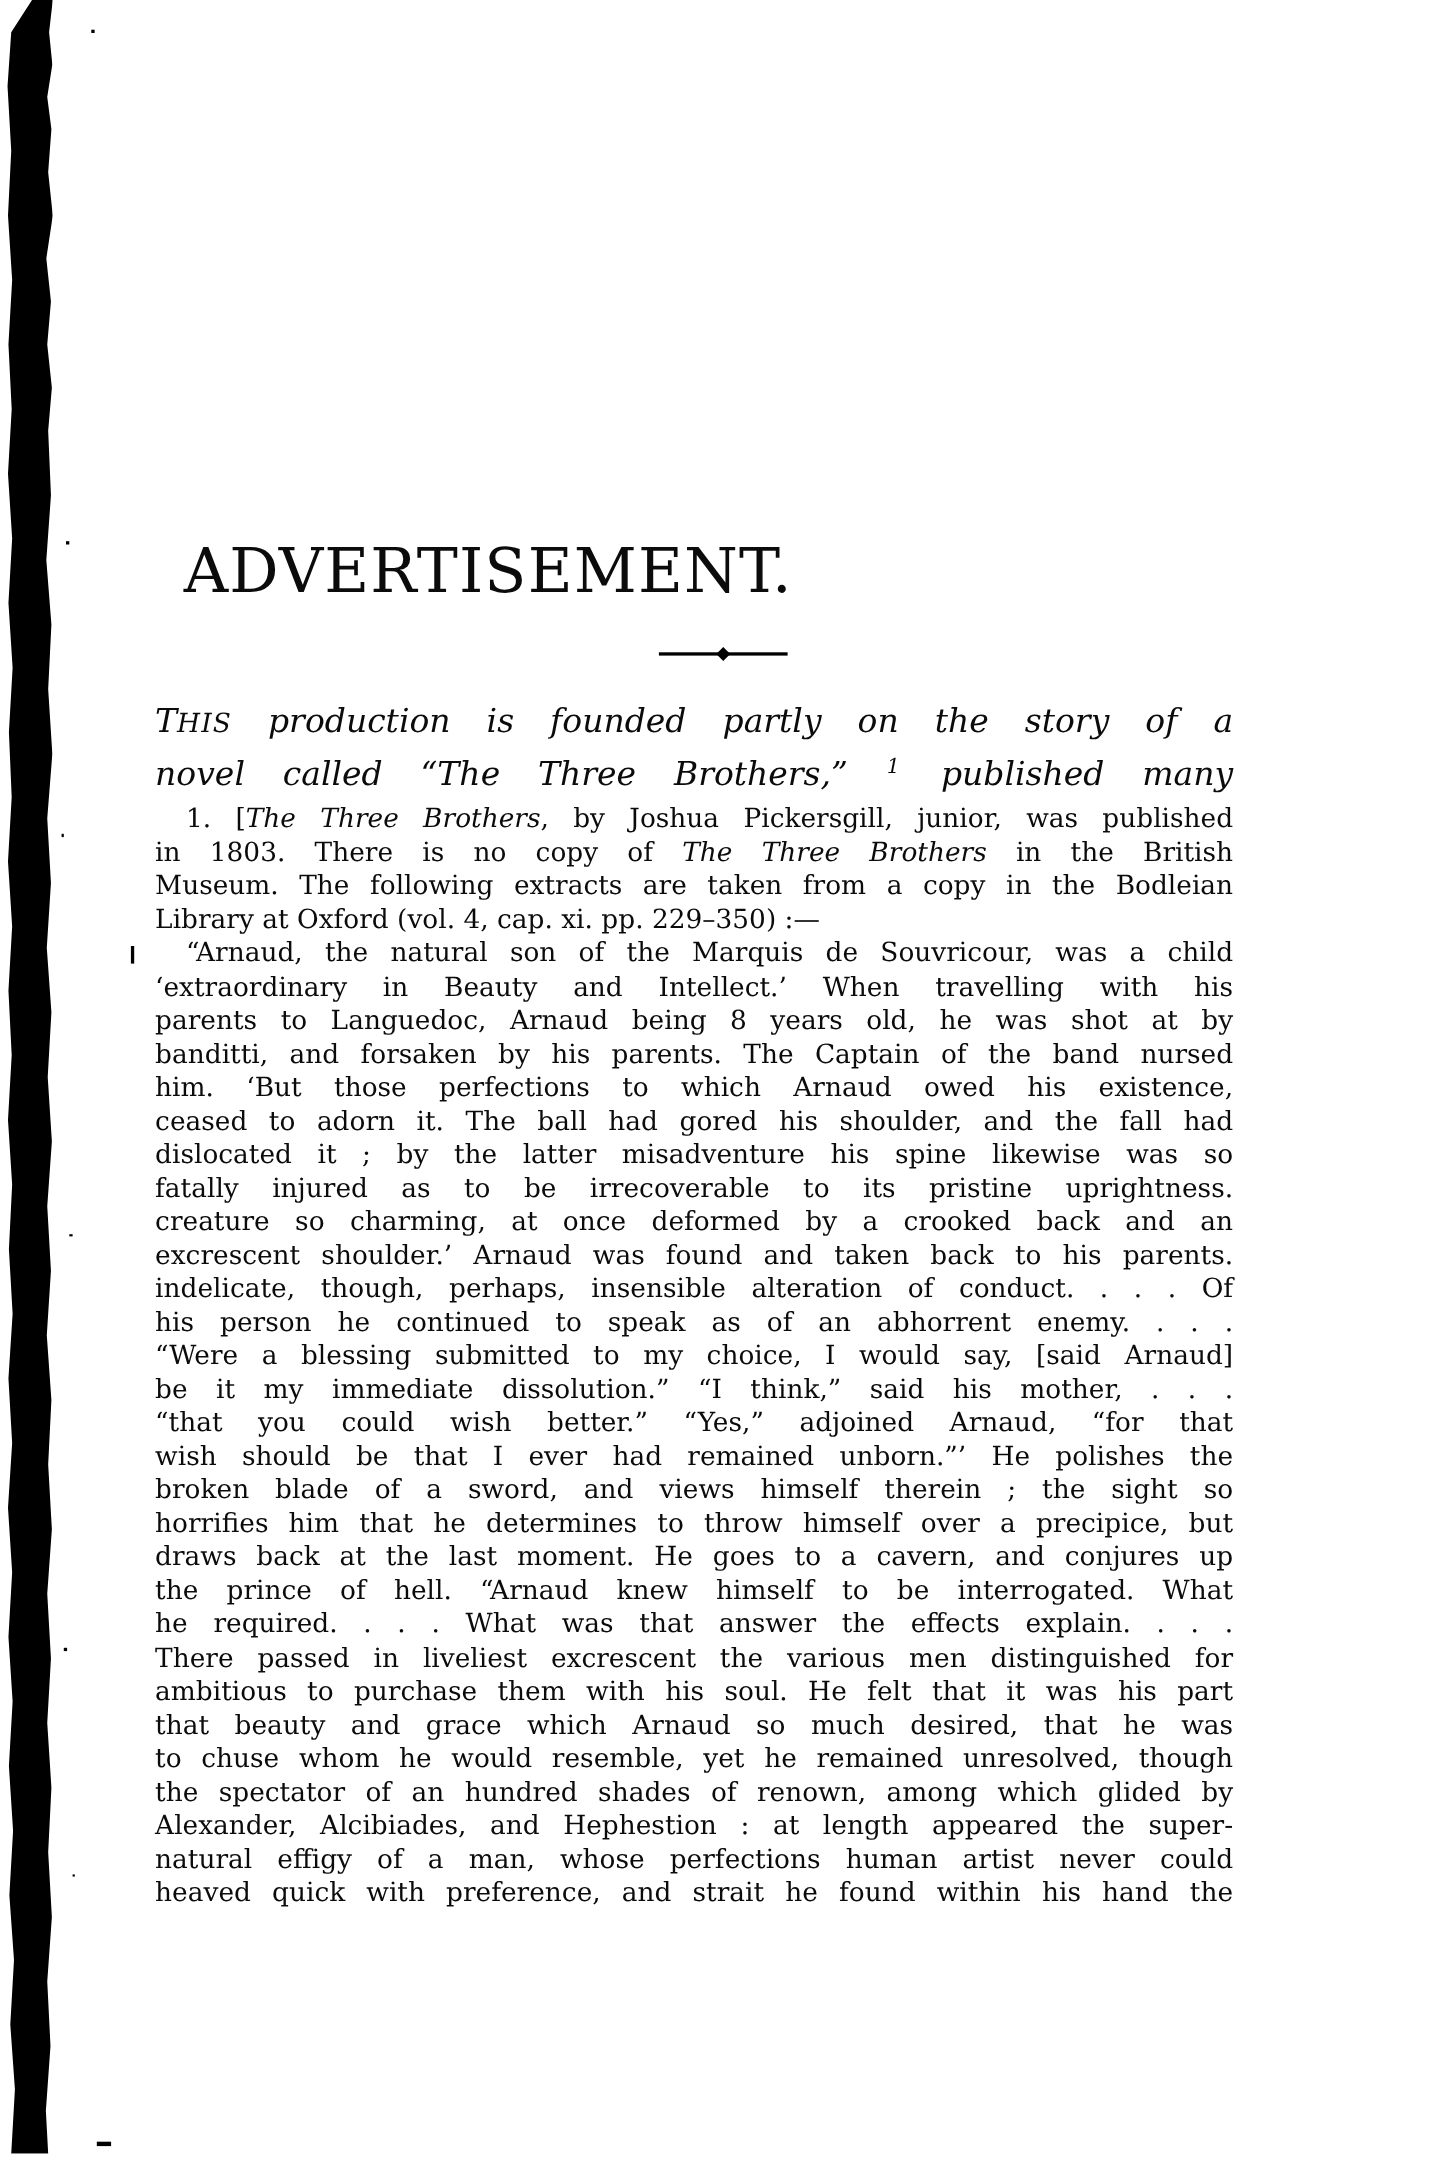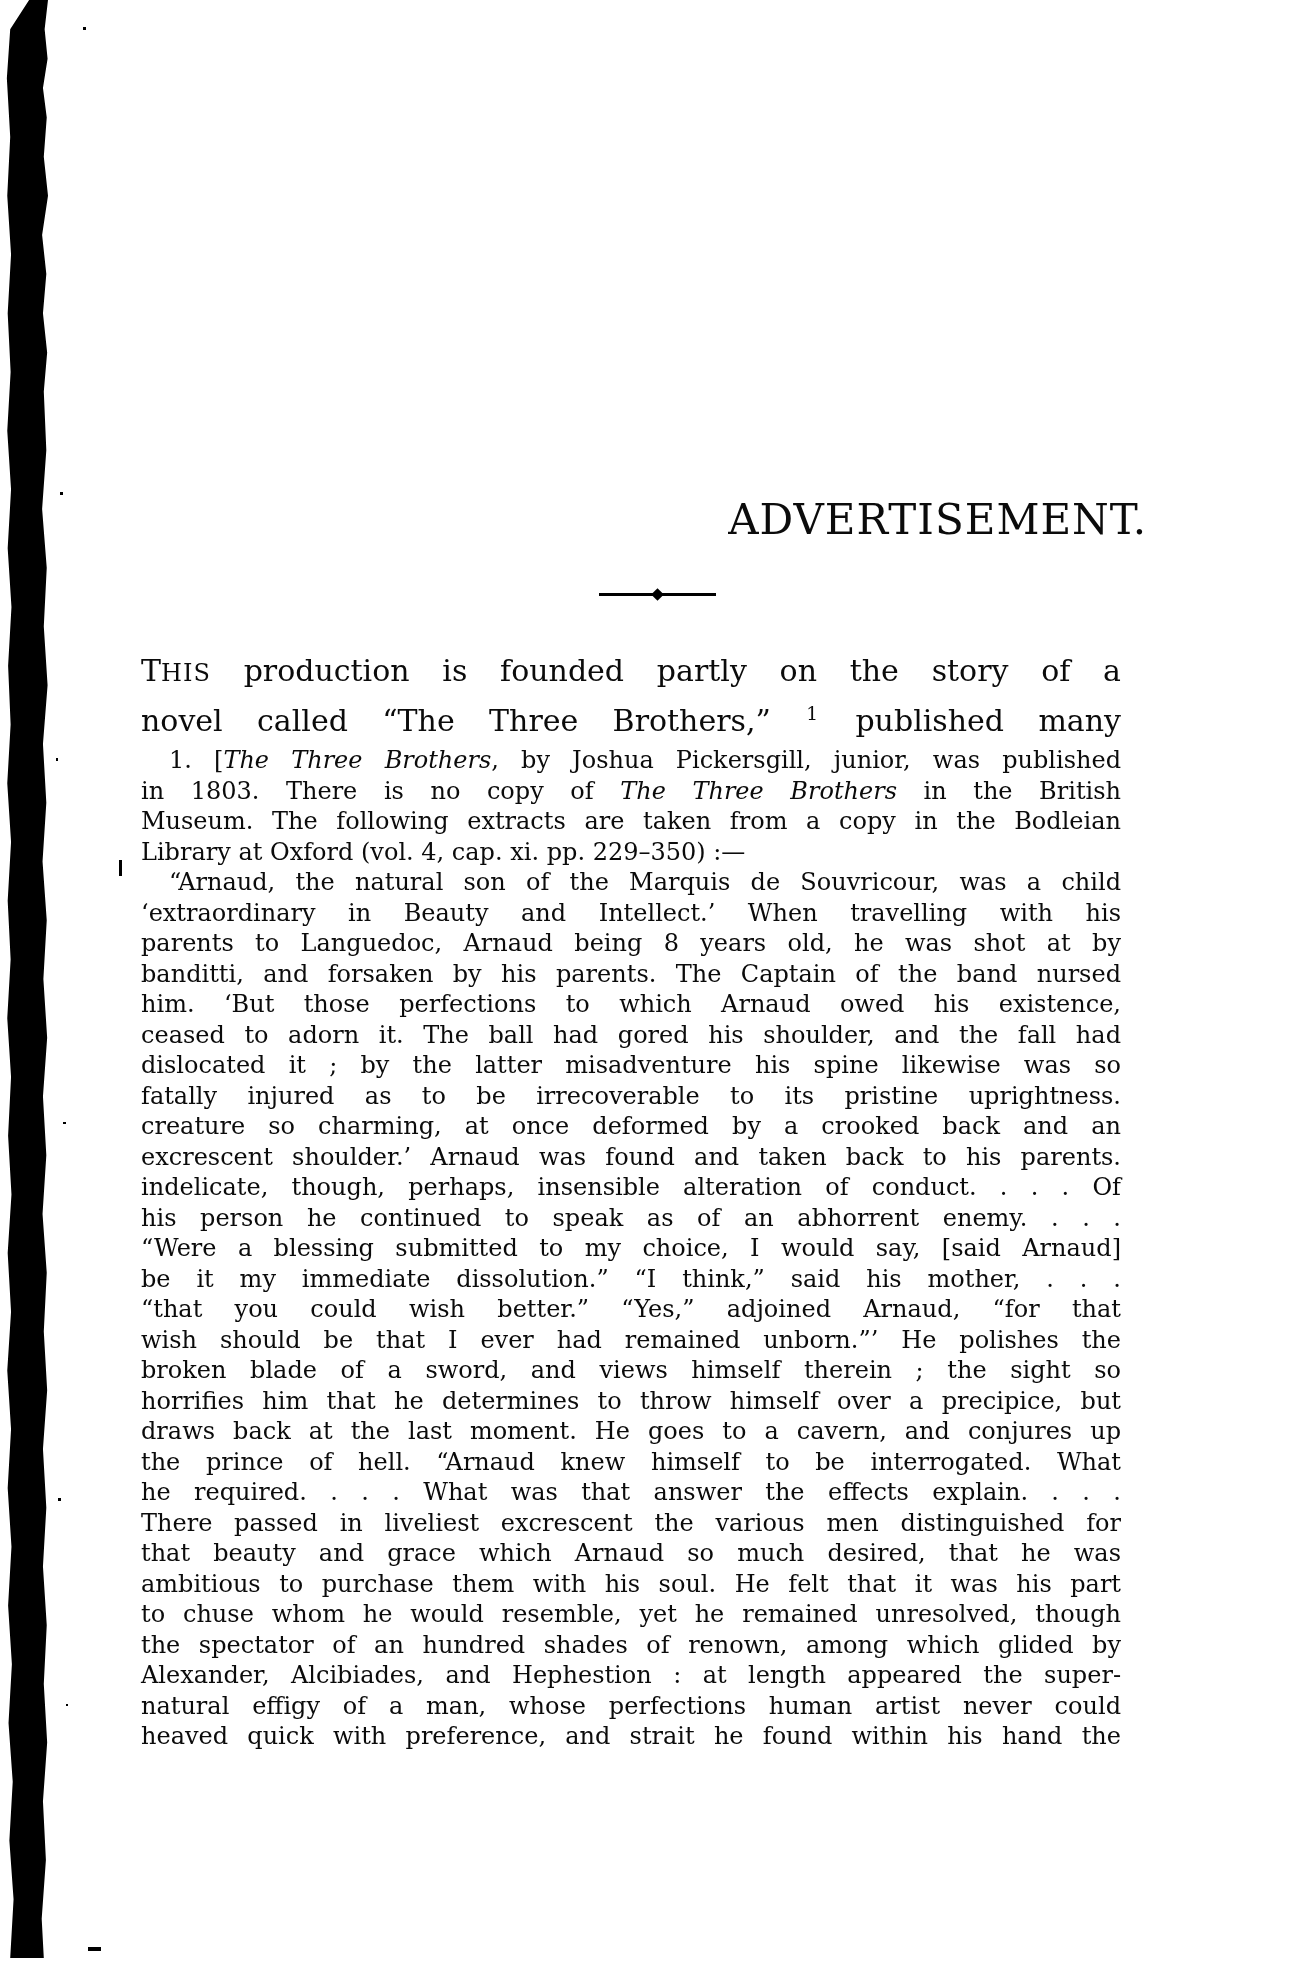--- a/index.html
+++ b/index.html
@@ -23,45 +23,46 @@
   .speck{position:absolute;background:#000;}
 
   .content{
     position:absolute;
     left:141px; top:0;
     width:980px;
   }
   .title{
     padding-top:497px;
     margin:0;
-    font-size:42px;
+    font-size:56px;
     font-weight:normal;
     letter-spacing:1px;
-    text-align:right;
+    text-align:left;
     transform:translateX(26px);
     line-height:46px;
   }
   .divider{
     margin-top:47px;
     display:flex;
     align-items:center;
     justify-content:center;
     transform:translateX(26px);
     height:9px;
   }
   .divider .bar{width:56px;height:3px;background:#000;}
   .divider .diamond{
     width:9px;height:9px;background:#000;
     transform:rotate(45deg);
     margin:0 -2px;
   }
   .main-para{
-    margin-top:48px;
+    margin-top:33px;
     font-size:30px;
     line-height:48px;
+    font-style:italic;
   }
   .main-line{
     text-align:justify;
     text-align-last:justify;
     white-space:normal;
   }
   .lead-cap{font-size:30px;}
   .lead-sc{font-size:24px;letter-spacing:1px;}
   .fn-ref{
     font-size:0.62em;
@@ -131,22 +132,22 @@
         <div class="fn-line">“Were a blessing submitted to my choice, I would say, [said Arnaud]</div>
         <div class="fn-line">be it my immediate dissolution.”  “I think,” said his mother, . . .</div>
         <div class="fn-line">“that you could wish better.”  “Yes,” adjoined Arnaud, “for that</div>
         <div class="fn-line">wish should be that I ever had remained unborn.”’  He polishes the</div>
         <div class="fn-line">broken blade of a sword, and views himself therein ;  the sight so</div>
         <div class="fn-line">horrifies him that he determines to throw himself over a precipice, but</div>
         <div class="fn-line">draws back at the last moment.  He goes to a cavern, and conjures up</div>
         <div class="fn-line">the prince of hell.  “Arnaud knew himself to be interrogated.  What</div>
         <div class="fn-line">he required. . . . What was that answer the effects explain. . . .</div>
         <div class="fn-line">There passed in liveliest excrescent the various men distinguished for</div>
+        <div class="fn-line">ambitious to purchase them with his soul.  He felt that it was his part</div>
         <div class="fn-line">that beauty and grace which Arnaud so much desired, that he was</div>
-        <div class="fn-line">ambitious to purchase them with his soul.  He felt that it was his part</div>
         <div class="fn-line">to chuse whom he would resemble, yet he remained unresolved, though</div>
         <div class="fn-line">the spectator of an hundred shades of renown, among which glided by</div>
         <div class="fn-line">Alexander, Alcibiades, and Hephestion : at length appeared the super-</div>
         <div class="fn-line">natural effigy of a man, whose perfections human artist never could</div>
         <div class="fn-line">heaved quick with preference, and strait he found within his hand the</div>
       </div>
 
   </div>
 </div>
 

